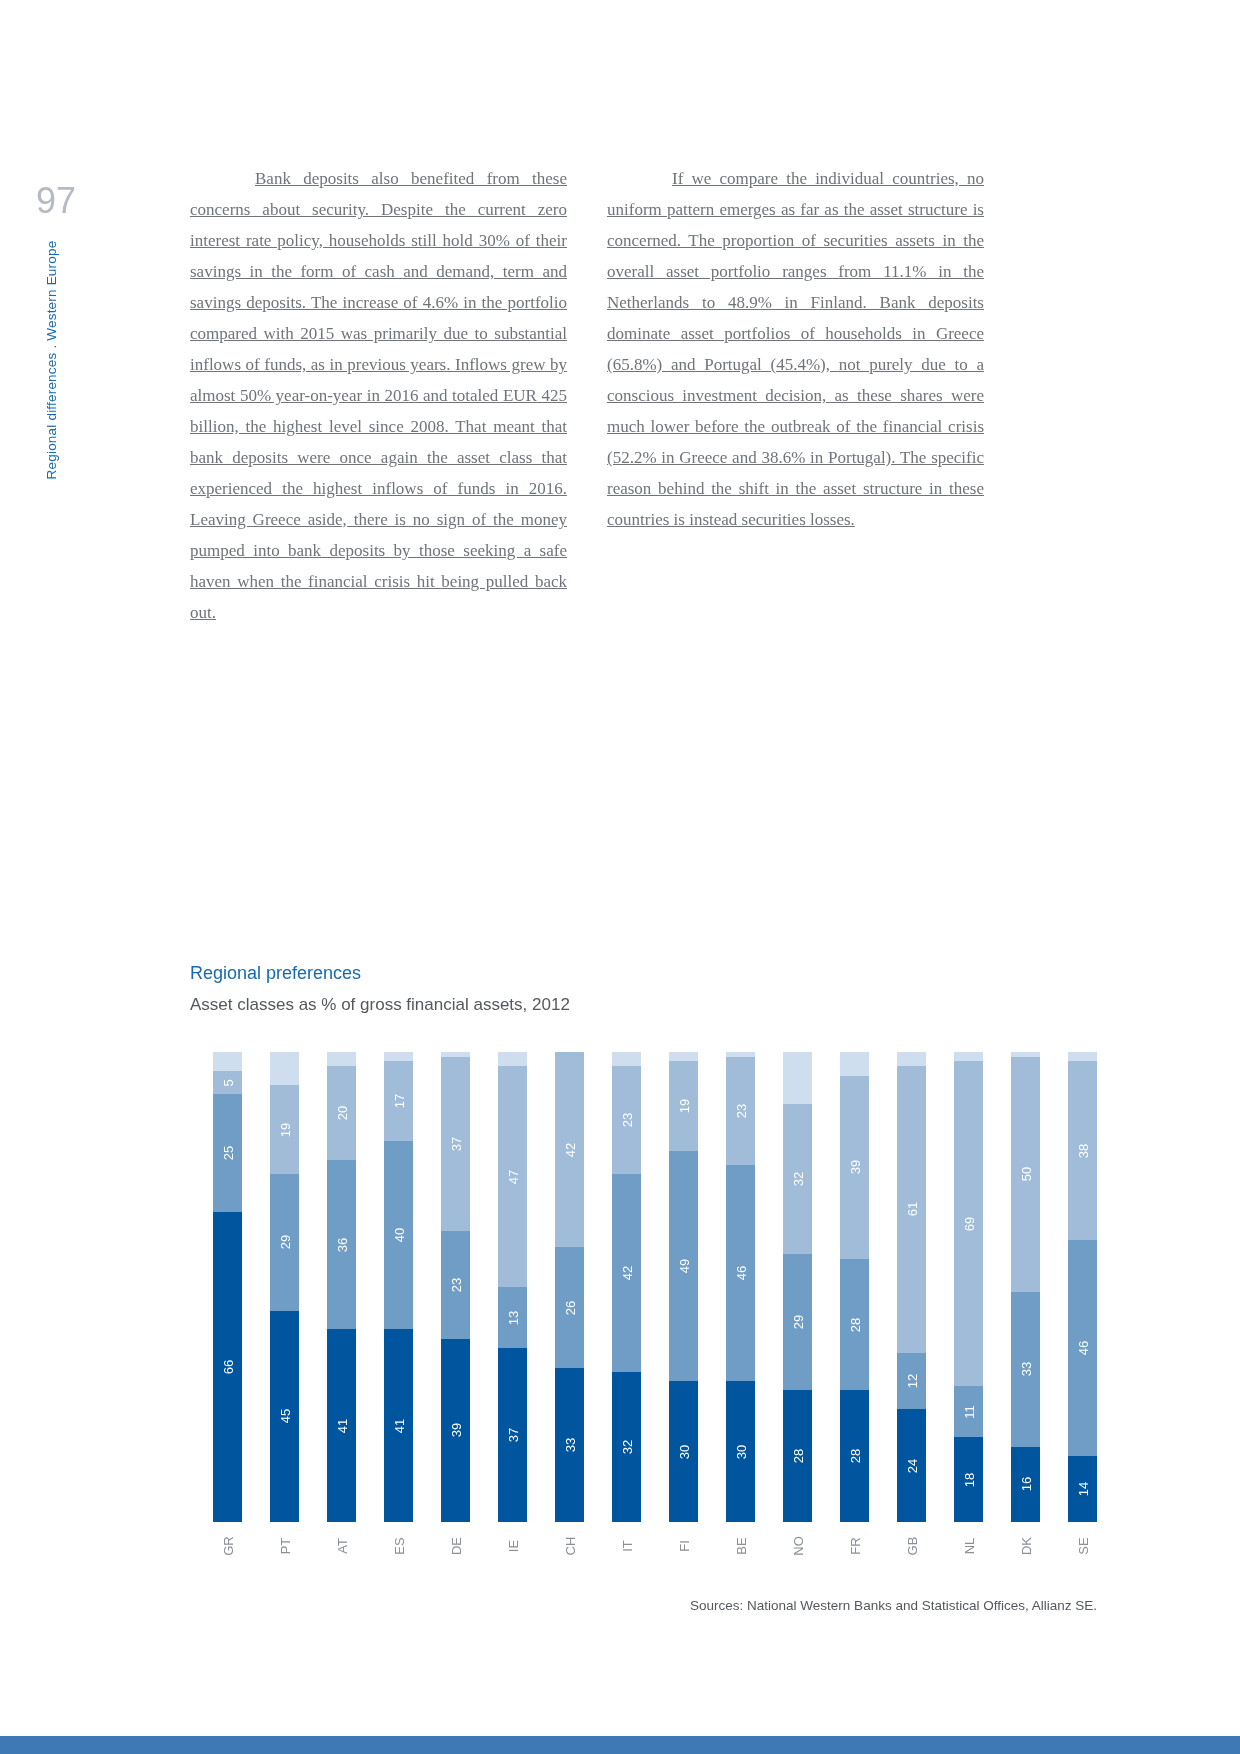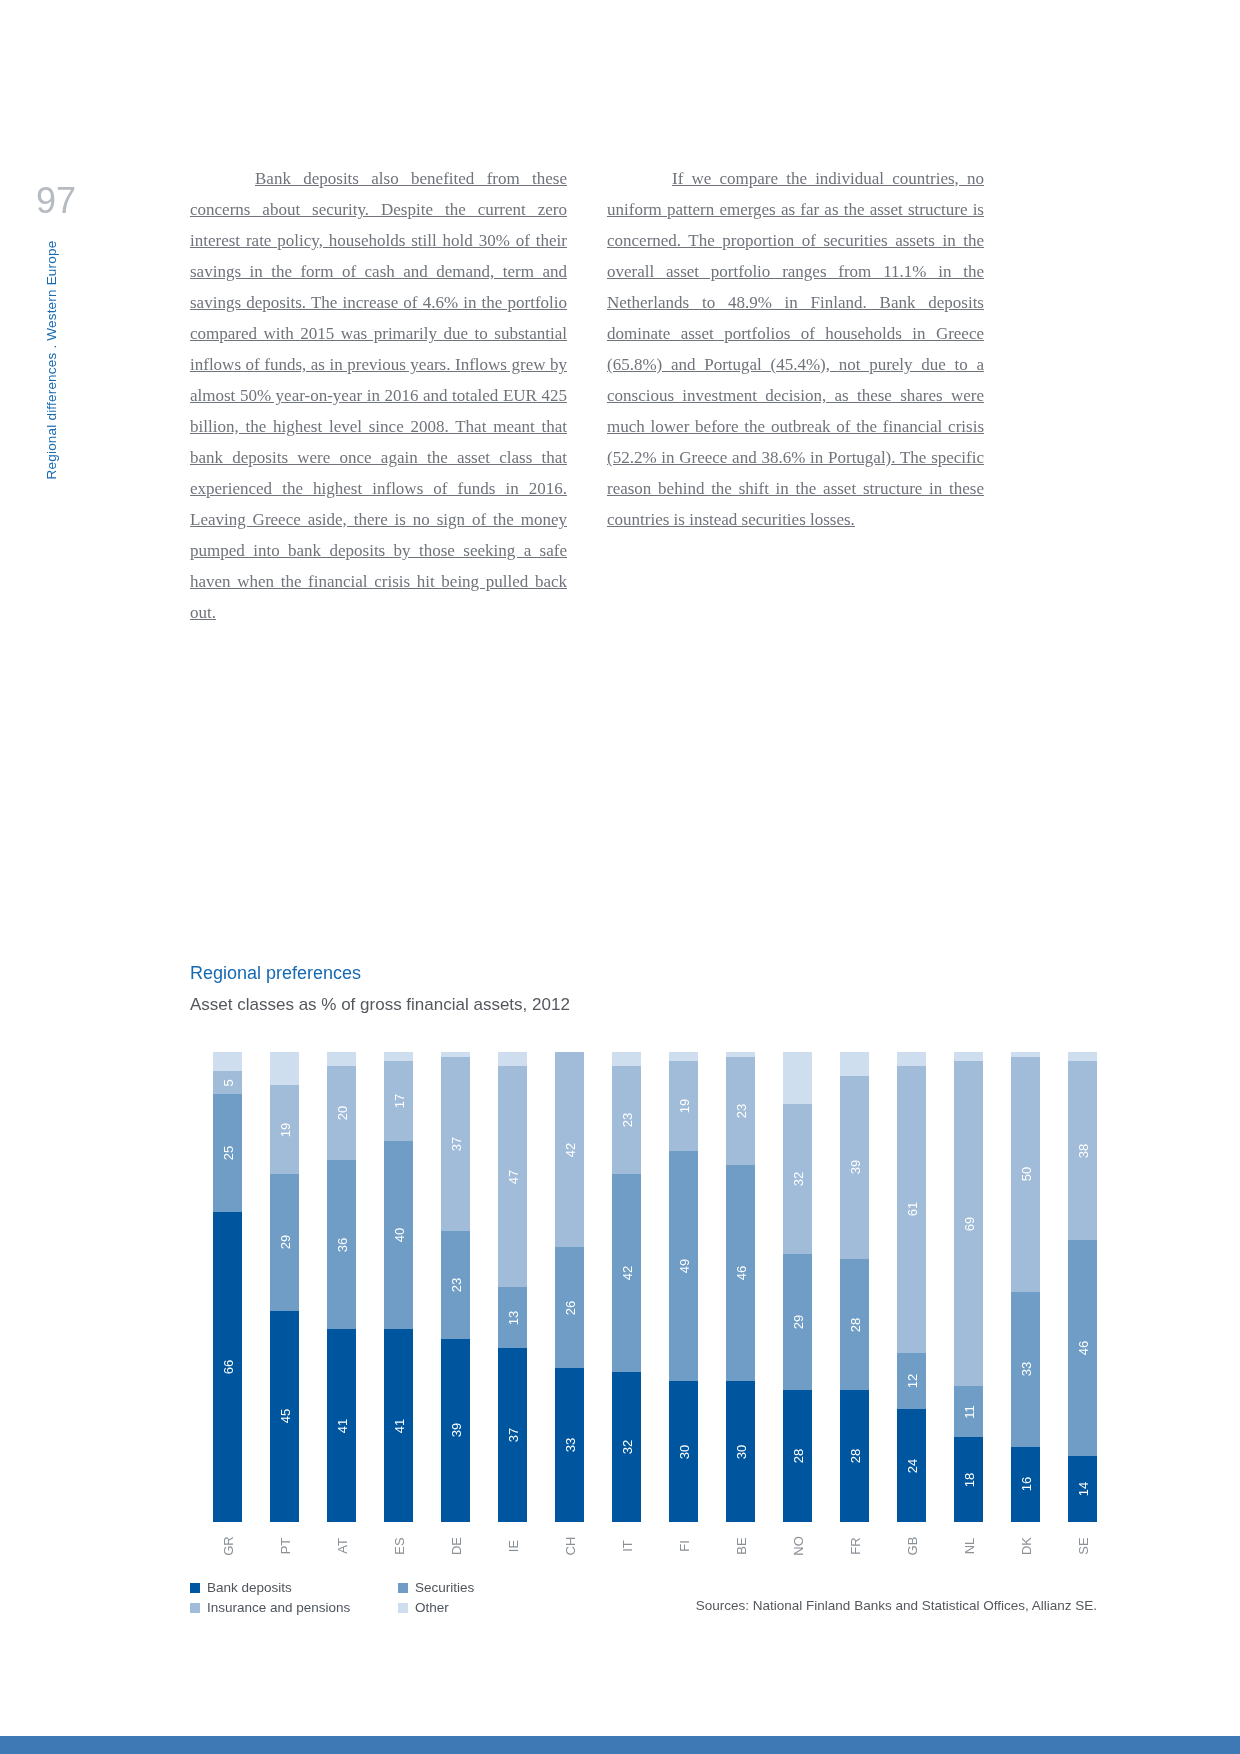--- a/index.html
+++ b/index.html
@@ -297,36 +297,18 @@
         <span>NL</span>
       </div>
       <div class="xl" style="left: 1011px;">
         <span>DK</span>
       </div>
       <div class="xl" style="left: 1068px;">
         <span>SE</span>
       </div>
     </div>
 
-  <div class="legend">
-      <div class="item">
-        <span class="swatch" style="background: rgb(0, 86, 158);"></span>
-        <span>Bank deposits</span>
-      </div>
-      <div class="item">
-        <span class="swatch" style="background: rgb(111, 157, 198);"></span>
-        <span>Securities</span>
-      </div>
-      <div class="item">
-        <span class="swatch" style="background: rgb(160, 188, 216);"></span>
-        <span>Insurance and pensions</span>
-      </div>
-      <div class="item">
-        <span class="swatch" style="background: rgb(207, 222, 238);"></span>
-        <span>Other</span>
-      </div>
-    </div>
-
-  <div class="sources">Sources: National Finland Banks and Statistical Offices, Allianz SE.</div>
+
+  <div class="sources">Sources: National Western Banks and Statistical Offices, Allianz SE.</div>
 
   <div class="footer-bar" style="background: rgb(62, 120, 181);"></div>
 
 </div>
 
 </body></html>

